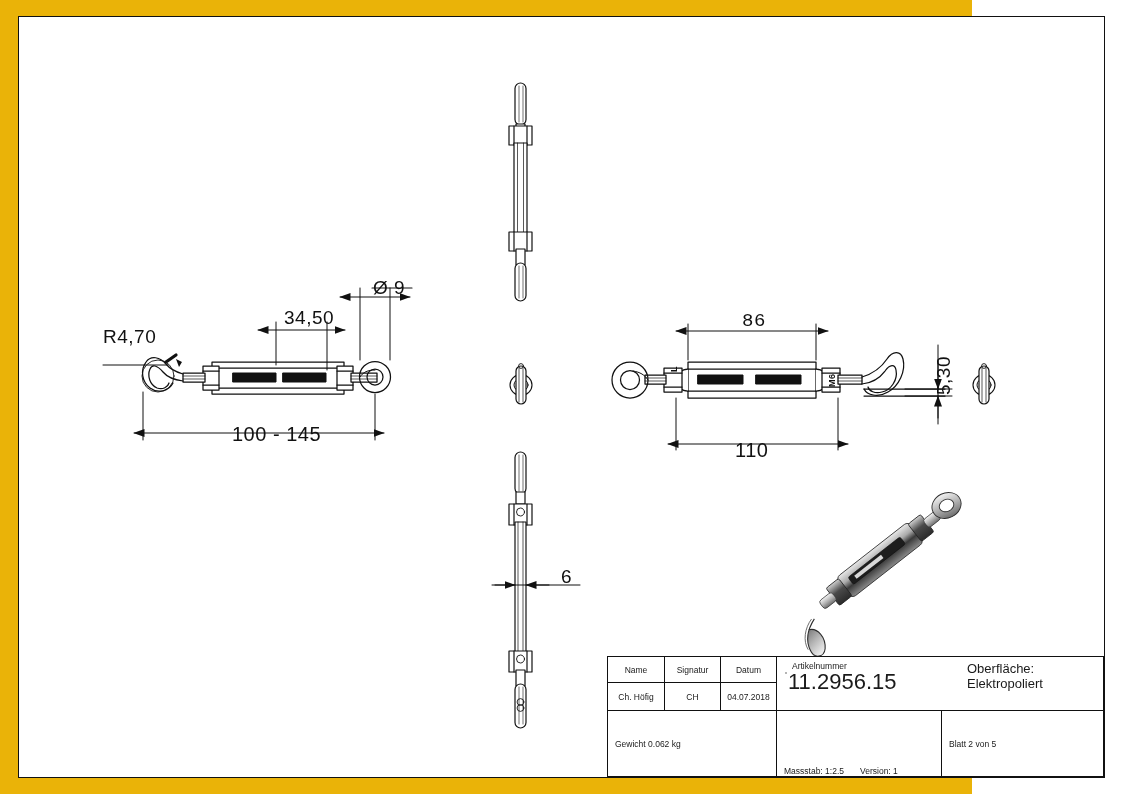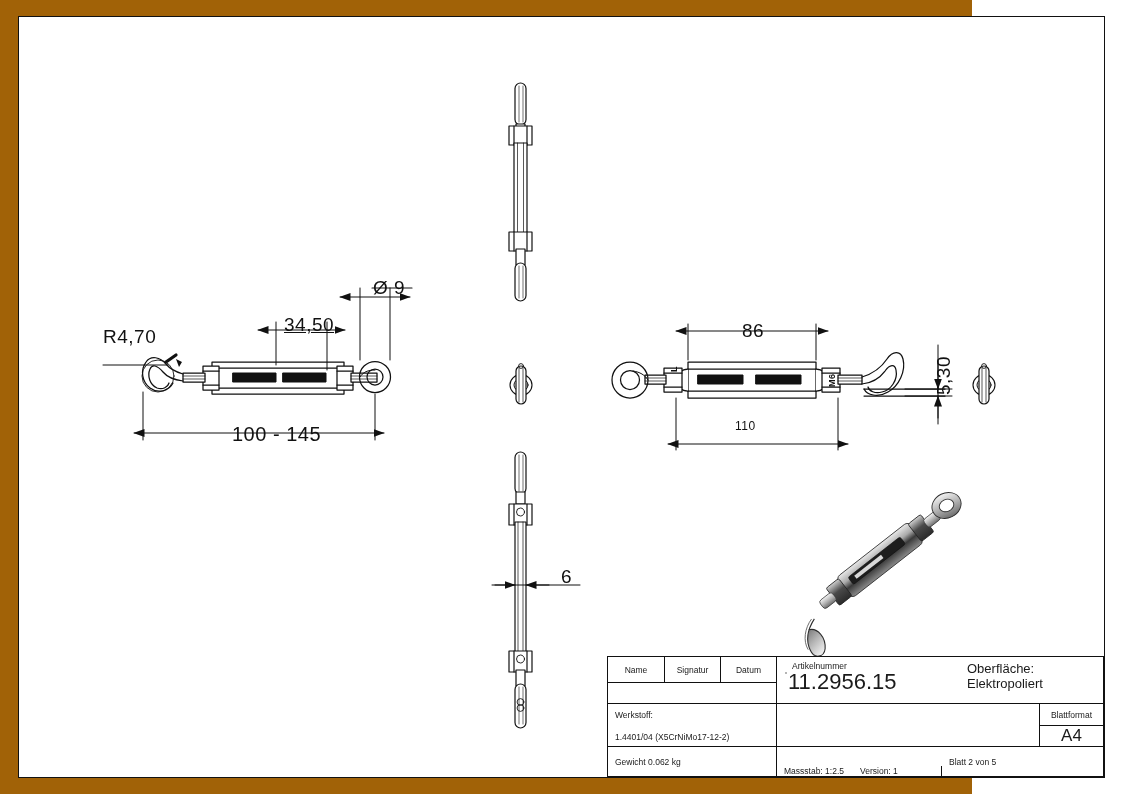--- a/index.html
+++ b/index.html
@@ -6,21 +6,21 @@
   html,body{margin:0;padding:0;background:#ffffff;}
   body{
     width:1123px;height:794px;
     font-family:"Liberation Sans","DejaVu Sans",sans-serif;
     color:#1a1a1a;
     overflow:hidden;
     position:relative;
   }
   #sheet{
     position:absolute;left:0;top:0;width:972px;height:794px;
-    background:#a16207;
+    background:#eab308;
   }
   .frame{
     position:absolute;
     left:18px;top:16px;
     width:1087px;height:762px;
     border:1.6px solid #111;
     box-sizing:border-box;
     background:#fff;
   }
   svg.layer{position:absolute;left:0;top:0;width:1123px;height:794px;pointer-events:none;}
@@ -66,21 +66,21 @@
   .tb-mat{width:169px;border-right:1.2px solid #111;box-sizing:border-box;position:relative;}
   .tb-mat .l1{position:absolute;left:7px;top:6px;font-size:8.5px;}
   .tb-mat .l2{position:absolute;left:7px;top:28px;font-size:8.5px;}
   .tb-blank{flex:1;border-right:1.2px solid #111;box-sizing:border-box;}
   .tb-fmt{width:63px;display:flex;flex-direction:column;}
   .tb-fmt-h{height:22px;border-bottom:1.2px solid #111;box-sizing:border-box;display:flex;align-items:center;justify-content:center;font-size:8.5px;}
   .tb-fmt-v{flex:1;display:flex;align-items:center;justify-content:center;font-size:17px;}
 
   .tb-rowbot{display:flex;flex:1;}
   .tb-b1{width:169px;border-right:1.2px solid #111;box-sizing:border-box;display:flex;align-items:center;padding-left:7px;font-size:8.5px;}
-  .tb-b2{width:165px;border-right:1.2px solid #111;box-sizing:border-box;display:flex;align-items:flex-start;padding-left:7px;font-size:8.5px;margin-top:19px;}
+  .tb-b2{width:165px;border-right:1.2px solid #111;box-sizing:border-box;display:flex;align-items:flex-end;padding-left:7px;font-size:8.5px;}
   .tb-b2 span.v{margin-left:16px;}
   .tb-b3{flex:1;display:flex;align-items:center;padding-left:7px;font-size:8.5px;}
 </style>
 </head>
 <body>
 
 <div id="sheet">
 
   <div class="frame"></div>
 
@@ -328,65 +328,59 @@
 
       <g transform="translate(-88,6) rotate(170)">
         <path d="M0,0 C12,-2 22,-8 26,-18 C30,-27 22,-33 15,-28 C6,-21 4,-8 12,-3" fill="url(#glite)" stroke="#2e2e2e" stroke-width="1.1"></path>
         <path d="M2,2 C13,1 24,-6 27,-16" fill="none" stroke="#555" stroke-width="0.8"></path>
       </g>
     </g>
   </svg>
 
   <div class="dimtext" style="left:373px;top:277px;">Ø 9</div>
 
-  <div class="dimtext" style="left:284px;top:314px;text-decoration:underline;">34,50</div>
+  <div class="dimtext" style="left:284px;top:307px;">34,50</div>
 
   <div class="dimtext" style="left:103px;top:326px;">R4,70</div>
 
   <div class="dimtext" style="left:232px;top:411px;font-size:20px;margin-top:12px;">100 - 145</div>
 
-  <div class="dimtext" style="left:742px;top:320px;">86</div>
-
-  <div class="dimtext" style="left:735px;top:419px;font-size:12px;">110</div>
+  <div class="dimtext" style="left:742px;top:310px;font-family:Liberation Mono, monospace;">86</div>
+
+  <div class="dimtext" style="left:735px;top:439px;font-size:20px;">110</div>
 
   <div class="dimtext rot" style="left:933px;top:395px;">5,30</div>
 
   <div class="dimtext" style="left:561px;top:566px;">6</div>
 
   <div class="dimtext" style="left:669px;top:372px;font-size:9px;font-weight:bold;transform:rotate(-90deg);transform-origin:0 0;">L</div>
   <div class="dimtext" style="left:827px;top:387px;font-size:9px;font-weight:bold;transform:rotate(-90deg);transform-origin:0 0;">M6</div>
 
   <div class="titleblock">
 
     <div class="tb-rowtop">
       <div class="tb-left">
         <div class="tb-hdr">
           <div class="tb-c1">Name</div>
           <div class="tb-c2">Signatur</div>
           <div class="tb-c3">Datum</div>
+        </div>
+        <div class="tb-val">
+          <div class="tb-c1">Ch. Höfig</div>
+          <div class="tb-c2">CH</div>
+          <div class="tb-c3">04.07.2018</div>
         </div>
       </div>
       <div class="tb-right">
         <div class="tb-artlabel">Artikelnummer</div>
         <div class="tb-artno"><span class="tick">ˈ</span><span>11.2956.15</span></div>
         <div class="tb-surface">Oberfläche:   Elektropoliert</div>
       </div>
     </div>
 
-    <div class="tb-rowmid">
-      <div class="tb-mat">
-        <div class="l1">Werkstoff:</div>
-        <div class="l2">1.4401/04 (X5CrNiMo17-12-2)</div>
-      </div>
-      <div class="tb-blank"></div>
-      <div class="tb-fmt">
-        <div class="tb-fmt-h">Blattformat</div>
-        <div class="tb-fmt-v">A4</div>
-      </div>
-    </div>
 
     <div class="tb-rowbot">
       <div class="tb-b1">Gewicht 0.062 kg</div>
       <div class="tb-b2">
           <span>Massstab: 1:2.5</span>
           <span class="v">Version: 1</span>
         </div>
       <div class="tb-b3">Blatt 2 von 5</div>
     </div>
 

